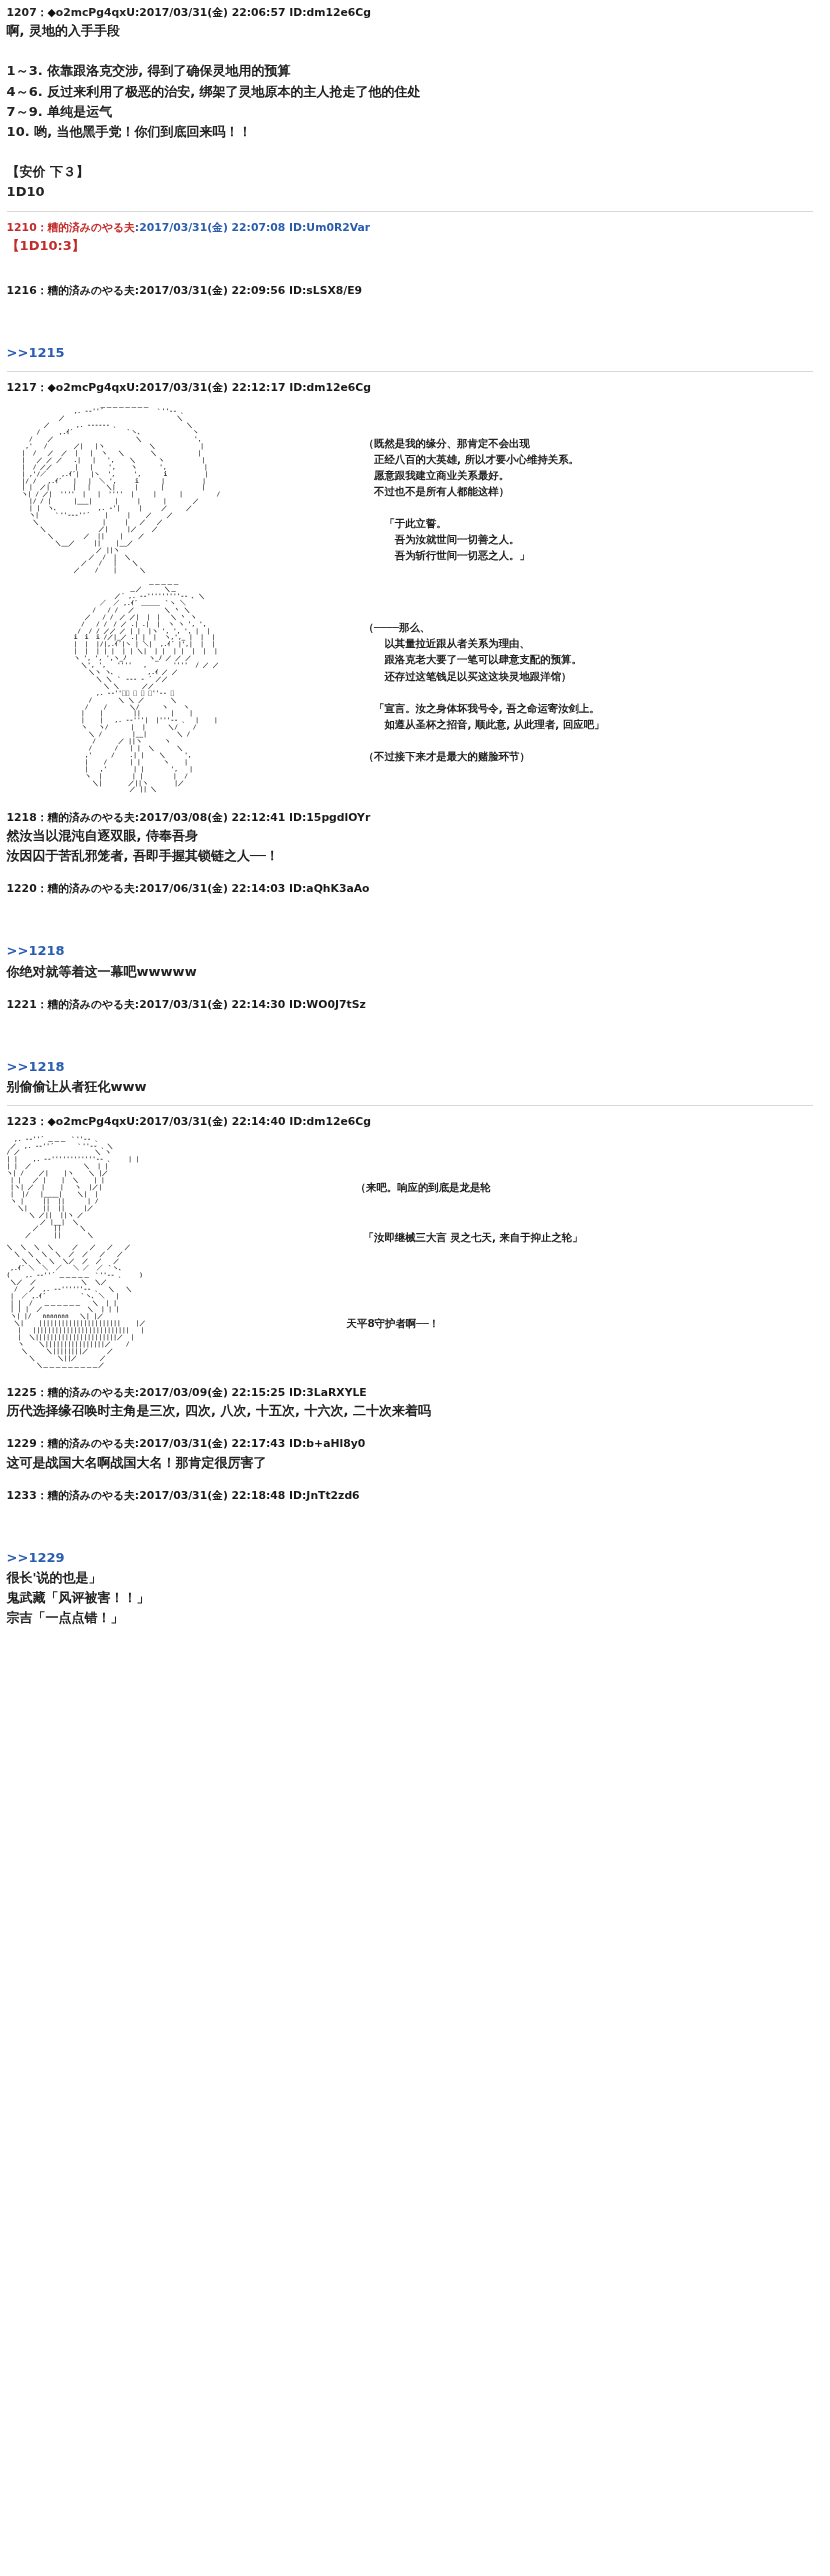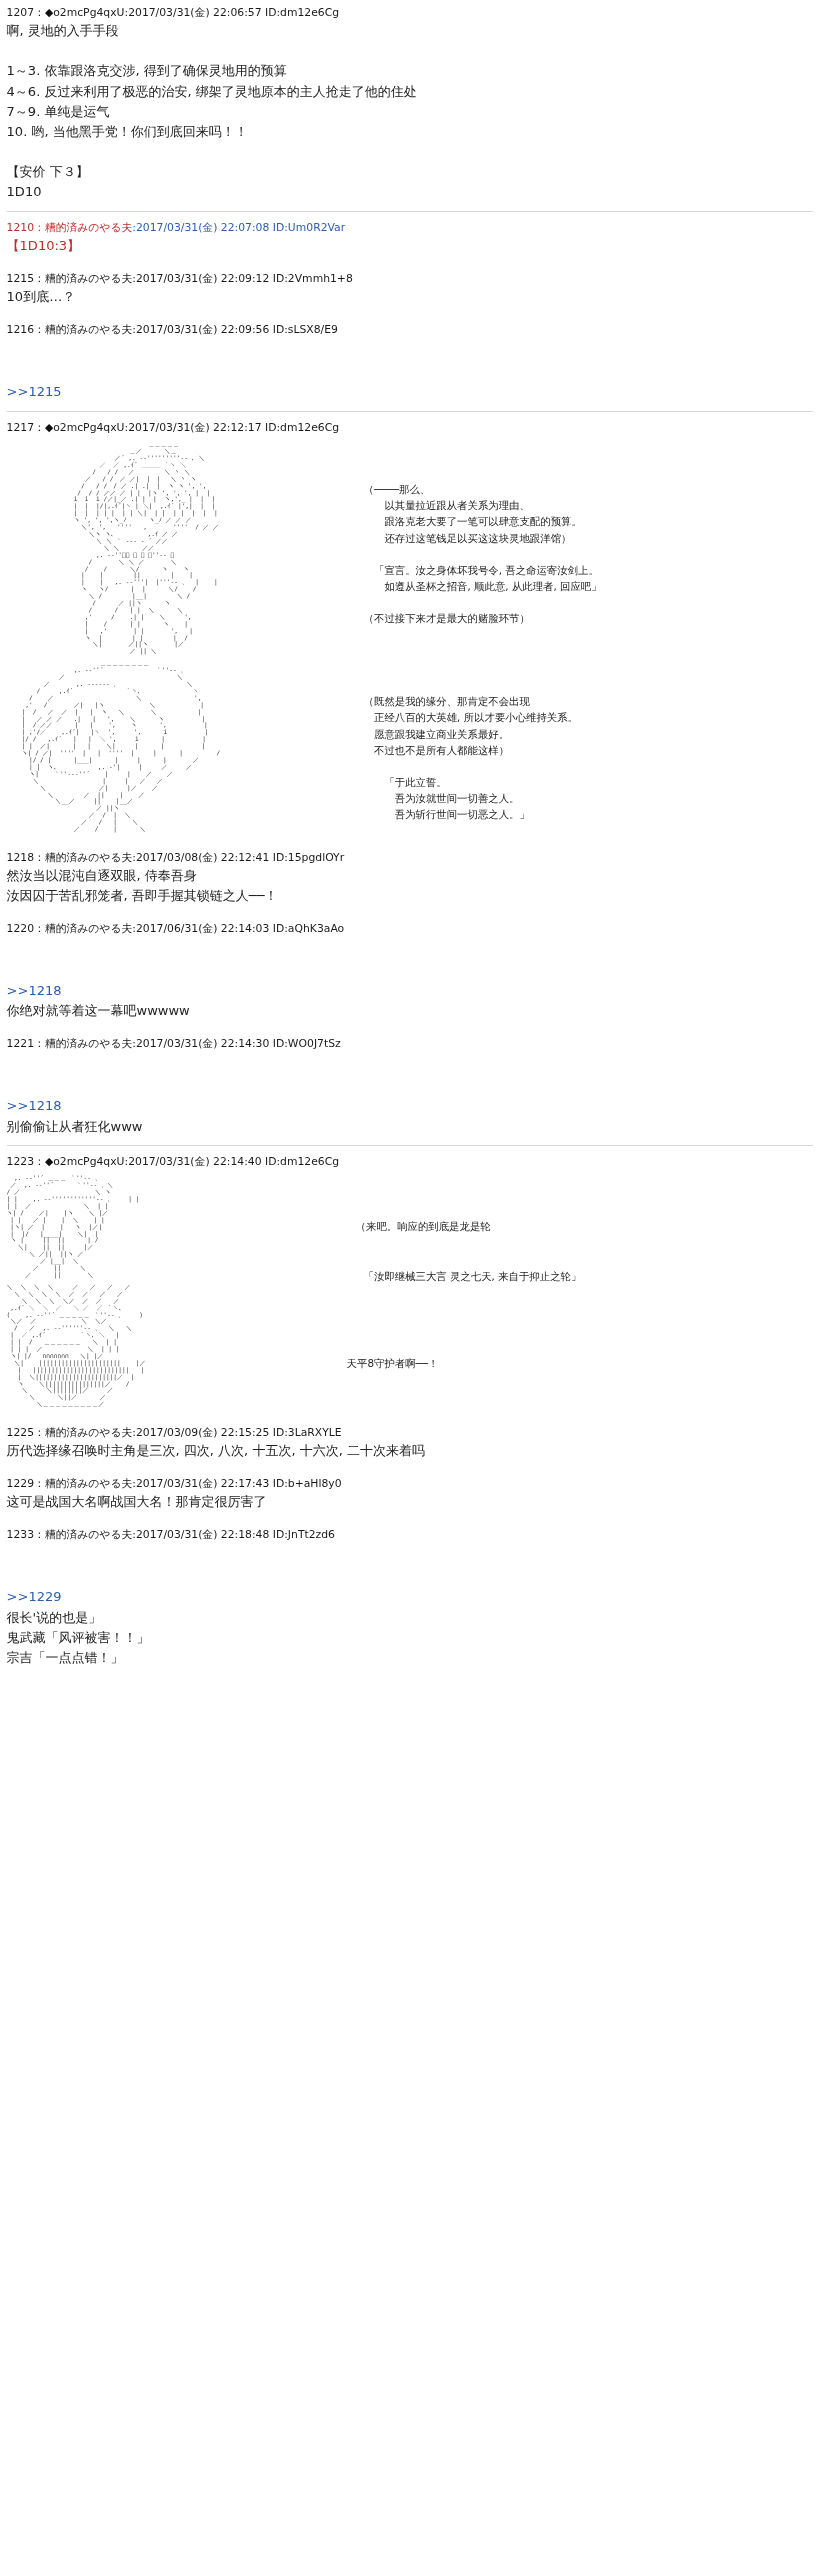--- a/index.html
+++ b/index.html
@@ -2,21 +2,21 @@
 <html style="font-size:13.3px"><head>
 <meta charset="utf-8">
 <style>
   html,body{margin:0;padding:0;background:#ffffff;}
   body{
     width:830px;
     font-family:"DejaVu Sans","Liberation Sans",sans-serif;
     font-size:10.8px;
     color:#222;
   }
-  .page{width:820px;padding:5px 6.6px 8.3px 6.6px;box-sizing:border-box;}
+  .page{width:820px;padding:5px 6.6px 8.3px 6.6px;box-sizing:border-box;font-weight:bold;}
   .post{margin:0 0 3.3px 0;}
   .hdr{font-size:10.8px;line-height:1.5;color:#1a1a1a;white-space:pre-wrap;}
   .hdr .num{color:#222;}
   .hdr .dia{color:#111;}
   .hdr .name{color:#c32b2b;}
   .hdr .name-plain{color:#222;}
   .hdr .uid{color:#2a5db0;}
   .body{font-size:13px;line-height:1.55;white-space:pre-wrap;color:#222;}
   .body.red{color:#c32b2b;}
   .quote{color:#2a5db0;margin-top:44px;}
@@ -62,36 +62,68 @@
 
   <hr class="sep">
 
   <div class="post">
     <div class="hdr"><span class="name">1210</span><span class="name">：</span><span class="name">糟的済みのやる夫</span><span class="uid">:2017/03/31(金) 22:07:08</span> <span class="uid">ID:Um0R2Var</span></div>
     <div class="body red">【1D10:3】</div>
   </div>
 
   <div class="gap"></div>
 
-  <div class="post">
-    <div class="hdr"><span>1215</span><span>：</span><span>糟的済みのやる夫</span><span>:2017/03/31(金) 22:09:12</span> <span>ID:2Vmmh1+8</span></div>
-    <div class="body">10到底…？</div>
-  </div>
 
   <div class="gap"></div>
 
   <div class="post">
     <div class="hdr"><span>1216</span><span>：</span><span>糟的済みのやる夫</span><span>:2017/03/31(金) 22:09:56</span> <span>ID:sLSX8/E9</span></div>
     <div class="body quote">&gt;&gt;1215</div>
   </div>
 
   <hr class="sep">
 
   <div class="post">
     <div class="hdr"><span>1217</span><span>：</span><span class="dia">◆</span><span>o2mcPg4qxU</span><span>:2017/03/31(金) 22:12:17</span> <span>ID:dm12e6Cg</span></div>
+
+    <div class="block">
+      <pre class="aa">                         ＿＿＿＿＿＿＿＿
+                  ,. -‐''´              ｀''‐- 、
+              ／                              ＼
+          ／       ,. -‐‐‐‐- 、                  ＼
+        /     ,.ｲ´              ｀ヽ､              ヽ
+      /    ／                      ＼              ',
+     ,'   /       ／|   |ヽ            ＼            |
+    |  /   ／  ／  |   |  ヽ   ＼       ＼           |
+    |   ／ ／ ／   .|   |   ',    ＼      ヽ          |
+    |  / ／／      |   |    ',    ヽ      ',          |
+    | ,'/／    ,.ｲ´|   |ヽ  ',     ',      i          |
+    |/ /   ,.ｲ´   |   |  ＼ ',     i      |          |
+    | |  ／|      |   |    ＼|     |      |          |
+    ヽ| / ／|  ''''  |   |  ''''  |     |      |         /
+      |/ / |      |___|      |     |      |       ／
+      | |  ヽ､           ,. ‐'|     |     ／     ／
+      ヽ|    ｀''‐-‐''´    |     |    ／    ／
+       ＼                 |     |   ／   ／
+         ＼              ／|     |／    ／
+           ＼        ／  ||    |    ／
+             ＼__／     ||    |__／
+                        ／ ||ヽ
+                      ／  /  |  ＼
+                    ／   /   |    ＼
+                  ／    /    |      ＼</pre>
+      <div class="aa-text" style="left:357px; top:33px;">（既然是我的缘分、那肯定不会出现
+　正经八百的大英雄, 所以才要小心维持关系。
+　愿意跟我建立商业关系最好。
+　不过也不是所有人都能这样）
+
+　　「于此立誓。
+　　　吾为汝就世间一切善之人。
+　　　吾为斩行世间一切恶之人。」</div>
+    </div>
 
     <div class="block">
       <pre class="aa">                                      ＿＿＿＿＿
                                  ＿／      ＼＿
                              ／´ ,. -‐'''''''''‐- ､ ＼
                          ／  ／ ,.ｲ´ ＿＿＿ ｀ヽ ＼
                        /   / /　 ／        ＼ 丶 ＼
                      ／   / /　／ ／|  |　|　 ＼ 丶 ヽ
                     /   / /　/ ／ .| .|  |  ヽ ヽ ', ',
                    /  / / ／／ ／ | |  |ヽ ', ', ', |  |
@@ -121,56 +153,20 @@
       <div class="aa-text" style="left:357px; top:40px;">（────那么、
 　　以其量拉近跟从者关系为理由、
 　　跟洛克老大要了一笔可以肆意支配的预算。
 　　还存过这笔钱足以买这这块灵地跟洋馆）
 
 　「宣言。汝之身体坏我号令, 吾之命运寄汝剑上。
 　　如遵从圣杯之招音, 顺此意, 从此理者, 回应吧」
 
 （不过接下来才是最大的赌脸环节）</div>
     </div>
-
-    <div class="block">
-      <pre class="aa">                         ＿＿＿＿＿＿＿＿
-                  ,. -‐''´              ｀''‐- 、
-              ／                              ＼
-          ／       ,. -‐‐‐‐- 、                  ＼
-        /     ,.ｲ´              ｀ヽ､              ヽ
-      /    ／                      ＼              ',
-     ,'   /       ／|   |ヽ            ＼            |
-    |  /   ／  ／  |   |  ヽ   ＼       ＼           |
-    |   ／ ／ ／   .|   |   ',    ＼      ヽ          |
-    |  / ／／      |   |    ',    ヽ      ',          |
-    | ,'/／    ,.ｲ´|   |ヽ  ',     ',      i          |
-    |/ /   ,.ｲ´   |   |  ＼ ',     i      |          |
-    | |  ／|      |   |    ＼|     |      |          |
-    ヽ| / ／|  ''''  |   |  ''''  |     |      |         /
-      |/ / |      |___|      |     |      |       ／
-      | |  ヽ､           ,. ‐'|     |     ／     ／
-      ヽ|    ｀''‐-‐''´    |     |    ／    ／
-       ＼                 |     |   ／   ／
-         ＼              ／|     |／    ／
-           ＼        ／  ||    |    ／
-             ＼__／     ||    |__／
-                        ／ ||ヽ
-                      ／  /  |  ＼
-                    ／   /   |    ＼
-                  ／    /    |      ＼</pre>
-      <div class="aa-text" style="left:357px; top:33px;">（既然是我的缘分、那肯定不会出现
-　正经八百的大英雄, 所以才要小心维持关系。
-　愿意跟我建立商业关系最好。
-　不过也不是所有人都能这样）
-
-　　「于此立誓。
-　　　吾为汝就世间一切善之人。
-　　　吾为斩行世间一切恶之人。」</div>
-    </div>
   </div>
 
   <div class="gap"></div>
 
   <div class="post">
     <div class="hdr"><span>1218</span><span>：</span><span>糟的済みのやる夫</span><span>:2017/03/08(金) 22:12:41</span> <span>ID:15pgdlOYr</span></div>
     <div class="body">然汝当以混沌自逐双眼, 侍奉吾身
 汝因囚于苦乱邪笼者, 吾即手握其锁链之人──！</div>
   </div>
 

